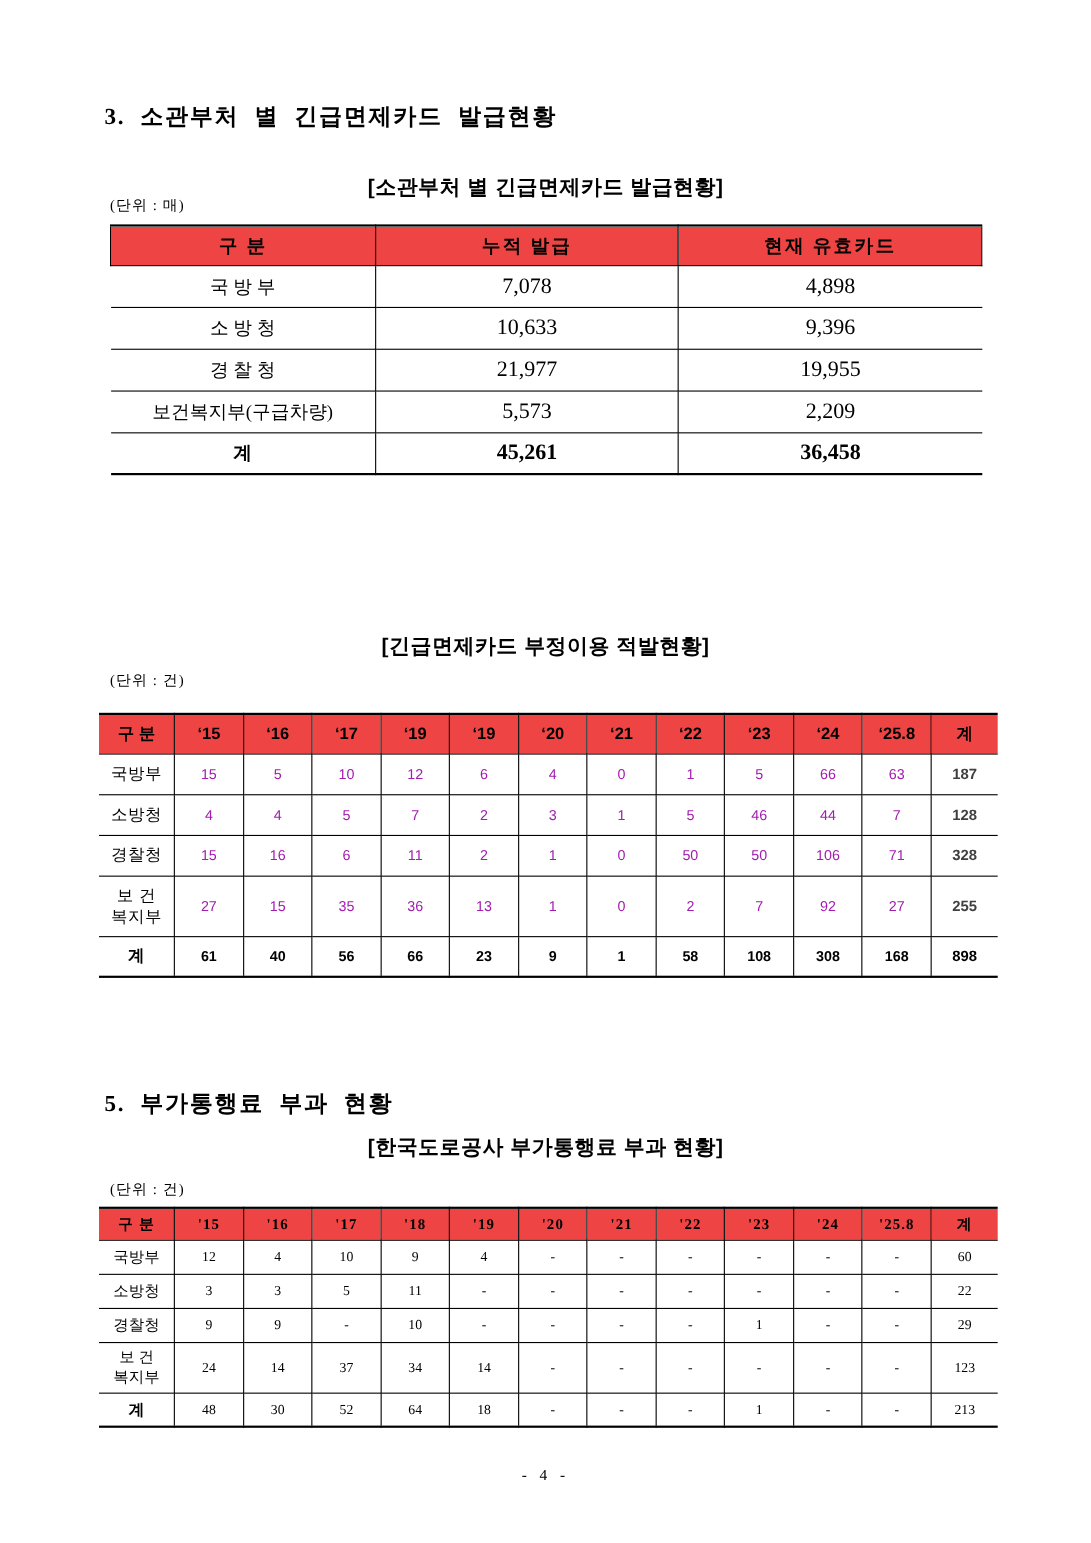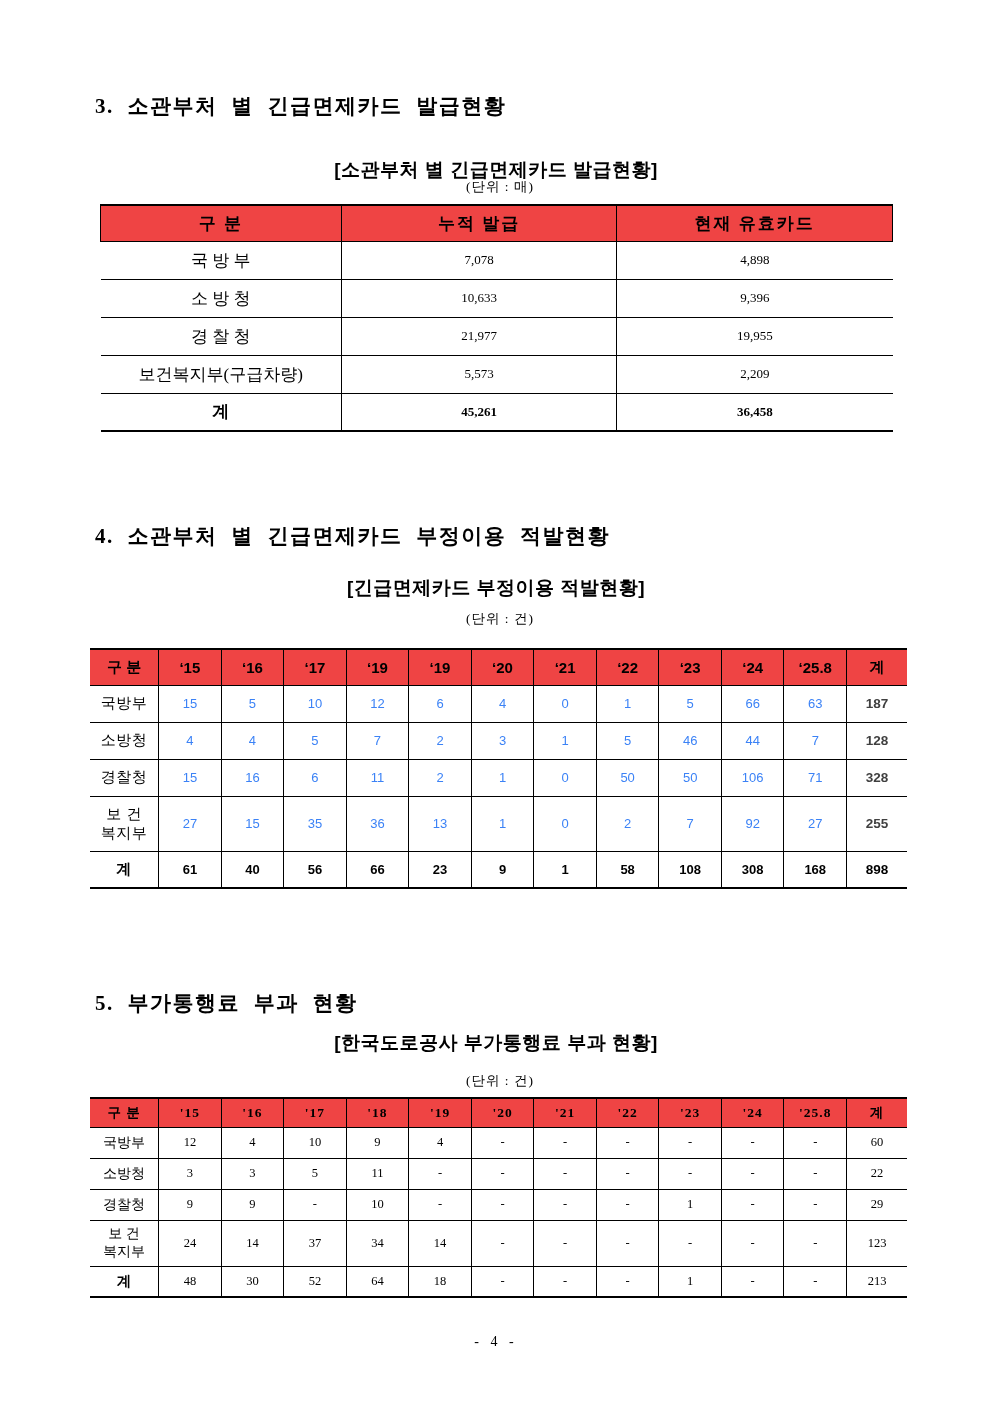--- a/index.html
+++ b/index.html
@@ -20,21 +20,21 @@
     letter-spacing:1.5px; word-spacing:7px;
     color:#000; white-space:nowrap;margin-top:32px;
   }
   .table-caption {
     width:100%; text-align:center;
     font-family:"Liberation Sans", sans-serif;
     font-size:19px; font-weight:700;
     letter-spacing:0.5px; color:#000;
   }
   .unit-label {
-    text-align:center;
+    text-align:left;
     font-family:"Liberation Serif", serif;
     font-size:13.5px; color:#000;
     letter-spacing:1px;
   }
   .page-number {
     width:100%; text-align:center;
     font-family:"Liberation Serif", serif;
     font-size:14px; letter-spacing:4px; color:#000;
   }
 
@@ -55,34 +55,34 @@
   .doc-table td.label { white-space:pre-line; }
 
   
   .tbl-issuance thead tr { height:36px; }
   .tbl-issuance tbody tr { height:38px; }
   .tbl-issuance th { font-family:"Liberation Serif", serif; font-size:17px; letter-spacing:2px; }
   .tbl-issuance th:nth-child(1) { width:30.4%; border-left:1px solid #000; }
   .tbl-issuance th:nth-child(2) { width:34.8%; }
   .tbl-issuance th:nth-child(3) { width:34.8%; border-right:1px solid #000; }
   .tbl-issuance td.label { font-family:"Liberation Serif", serif; font-size:17px; }
-  .tbl-issuance td.data  { font-family:"Liberation Serif", serif; font-size:13px; }
+  .tbl-issuance td.data  { font-family:"Liberation Serif", serif; font-size:20px; }
   .tbl-issuance tr.total-row td { font-weight:700; }
 
   
   .tbl-years th:first-child { width:8.4%; }
   .tbl-years th:last-child  { width:7.4%; }
 
   
   .tbl-fraud thead tr { height:36px; }
   .tbl-fraud tbody tr { height:37px; }
   .tbl-fraud tbody tr.tall { height:55px; }
   .tbl-fraud th { font-family:"Liberation Sans", sans-serif; font-size:15px; }
   .tbl-fraud td.label { font-family:"Liberation Sans", sans-serif; font-size:15px; letter-spacing:0.5px; }
-  .tbl-fraud td.data  { font-family:"Liberation Sans", sans-serif; font-size:13px; color:#3b82f6; }
+  .tbl-fraud td.data  { font-family:"Liberation Sans", sans-serif; font-size:13px; color:#a21caf; }
   .tbl-fraud td.total-col { font-weight:700; color:#404040; font-size:13.5px; }
   .tbl-fraud tr.total-row td { font-weight:700; color:#000; }
 
   
   .tbl-toll thead tr { height:29px; }
   .tbl-toll tbody tr { height:31px; }
   .tbl-toll tbody tr.tall { height:46px; }
   .tbl-toll th { font-family:"Liberation Serif", serif; font-size:13.5px; letter-spacing:1px; }
   .tbl-toll td.label { font-family:"Liberation Serif", serif; font-size:14px; }
   .tbl-toll td.data  { font-family:"Liberation Serif", serif; font-size:12.5px; }
@@ -126,21 +126,20 @@
           <td class="data">2,209</td>
         </tr>
         <tr class="total-row">
           <td class="label" style="font-weight: 700;">계</td>
           <td class="data">45,261</td>
           <td class="data">36,458</td>
         </tr>
       </tbody>
     </table>
 
-  <div class="abs section-title" style="left:95px; top:490px;">4. 소관부처 별 긴급면제카드 부정이용 적발현황</div>
   <div class="abs table-caption" style="left:0; top:575px;">[긴급면제카드 부정이용 적발현황]</div>
   <div class="abs unit-label" style="left:100px; top:610px; width:800px;">(단위 : 건)</div>
   <table class="abs doc-table tbl-years tbl-fraud" style="left:90px; top:648px; width:817px;">
       <thead>
         <tr>
           <th>구  분</th>
           <th>‘15</th>
           <th>‘16</th>
           <th>‘17</th>
           <th>‘19</th>

